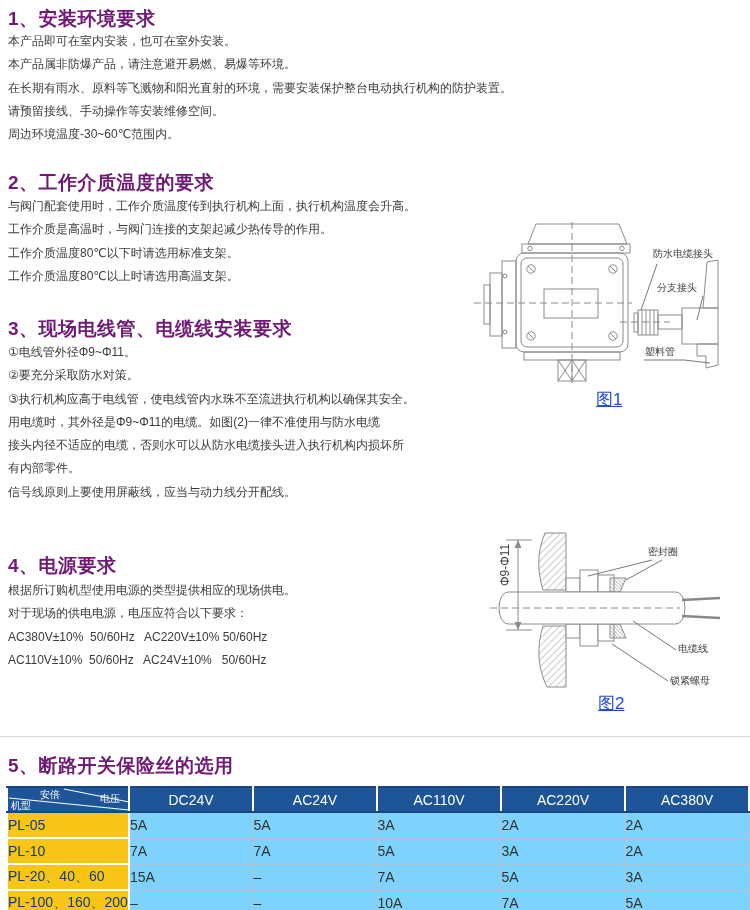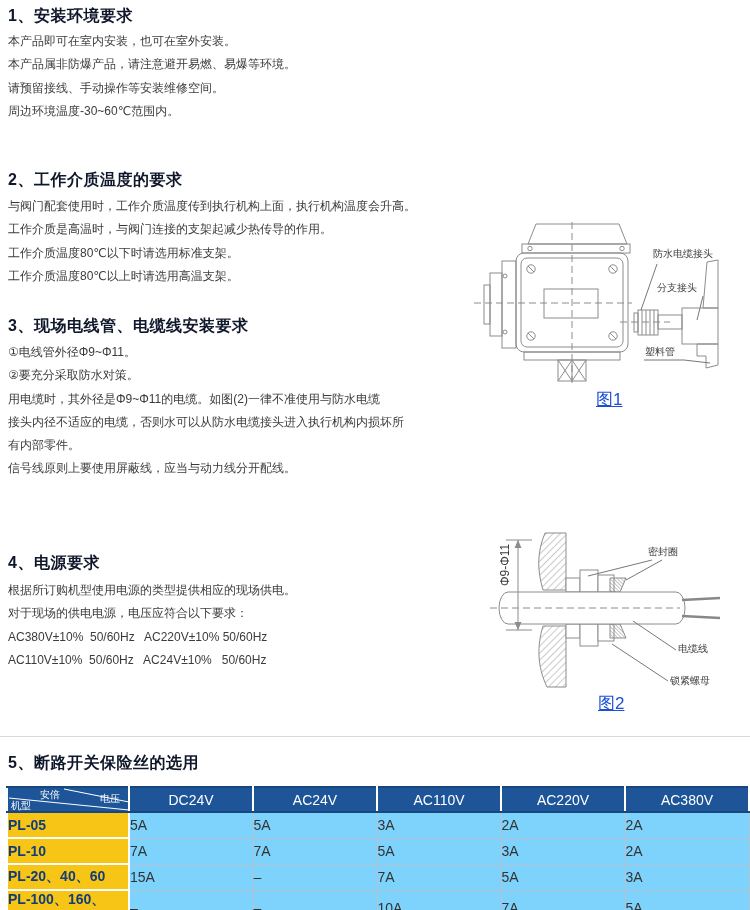--- a/index.html
+++ b/index.html
@@ -2,21 +2,21 @@
 <html><head>
 <meta charset="utf-8">
 <style>
   html,body{margin:0;padding:0;}
   body{
     width:750px;height:910px;position:relative;background:#ffffff;
     font-family:"Liberation Sans","DejaVu Sans",sans-serif;
     color:#3b3b3b;overflow:hidden;
   }
   .sec-heading{
-    position:absolute;left:8px;font-size:16px;font-weight:bold;color:#0f172a;
+    position:absolute;left:8px;font-size:19px;font-weight:bold;color:#701a75;
     white-space:pre;letter-spacing:.5px;
   }
   .sec-lines{position:absolute;left:8px;font-size:12px;line-height:23.3px;color:#3b3b3b;}
   .sec-lines div{white-space:pre;}
   .divider{position:absolute;left:0;width:750px;height:1px;background:#d9d9d9;}
   .figure{position:absolute;}
   .fig-label{position:absolute;font-size:10px;color:#3a3a3a;white-space:nowrap;}
   .fig-caption{position:absolute;font-size:17px;color:#1d4ed8;white-space:nowrap;text-decoration:underline;}
   .dim-label{
     position:absolute;font-size:12px;color:#3a3a3a;white-space:nowrap;
@@ -28,53 +28,55 @@
     border-collapse:collapse;table-layout:fixed;font-size:14px;
   }
   table.fuse th,table.fuse td{padding:0;vertical-align:middle;}
   table.fuse th{
     background:#1e5599;color:#ffffff;font-weight:normal;height:23px;
     border-left:2px solid #ffffff;border-right:2px solid #ffffff;
     border-top:2px solid #18477f;border-bottom:2px solid #18477f;
   }
   table.fuse td{height:24px;background:#7dd3fc;border:1px solid #b5c2d4;color:#333;}
   table.fuse td.model{
-    background:#f7c516;color:#123d7d;font-weight:bold;
+    background:#f7c516;color:#123d7d;font-weight:normal;
     border:2px solid #ffffff;font-size:14px;
   }
   table.fuse tr:last-child td{border-bottom:2px solid #98a1ab;}
   th.corner{position:relative;padding:0;}
   .corner-wrap{position:relative;width:100%;height:23px;}
   .corner-label{position:absolute;font-size:10px;color:#ffffff;font-weight:normal;white-space:nowrap;}
   .corner-svg{position:absolute;left:0;top:0;}
   svg{display:block;}
 </style>
 </head>
 <body>
 
 <div class="sec-heading" style="top:6px">1、安装环境要求</div>
 <div class="sec-lines" style="top:30px">
   <div>本产品即可在室内安装，也可在室外安装。</div>
   <div>本产品属非防爆产品，请注意避开易燃、易爆等环境。</div>
+  <div>在长期有雨水、原料等飞溅物和阳光直射的环境，需要安装保护整台电动执行机构的防护装置。</div>
   <div>请预留接线、手动操作等安装维修空间。</div>
   <div>周边环境温度-30~60℃范围内。</div>
 </div>
 
 <div class="sec-heading" style="top:170px">2、工作介质温度的要求</div>
 <div class="sec-lines" style="top:195px">
   <div>与阀门配套使用时，工作介质温度传到执行机构上面，执行机构温度会升高。</div>
   <div>工作介质是高温时，与阀门连接的支架起减少热传导的作用。</div>
   <div>工作介质温度80℃以下时请选用标准支架。</div>
   <div>工作介质温度80℃以上时请选用高温支架。</div>
 </div>
 
 <div class="sec-heading" style="top:316px">3、现场电线管、电缆线安装要求</div>
 <div class="sec-lines" style="top:341px">
   <div>①电线管外径Φ9~Φ11。</div>
   <div>②要充分采取防水对策。</div>
+  <div>③执行机构应高于电线管，使电线管内水珠不至流进执行机构以确保其安全。</div>
   <div>用电缆时，其外径是Φ9~Φ11的电缆。如图(2)一律不准使用与防水电缆</div>
   <div>接头内径不适应的电缆，否则水可以从防水电缆接头进入执行机构内损坏所</div>
   <div>有内部零件。</div>
   <div>信号线原则上要使用屏蔽线，应当与动力线分开配线。</div>
 </div>
 
 <div class="figure" style="left:470px;top:222px;width:280px;height:192px">
   <svg width="280" height="192" viewBox="0 0 280 192">
     <g stroke="#8c8c8c" fill="none" stroke-width="1">
 

